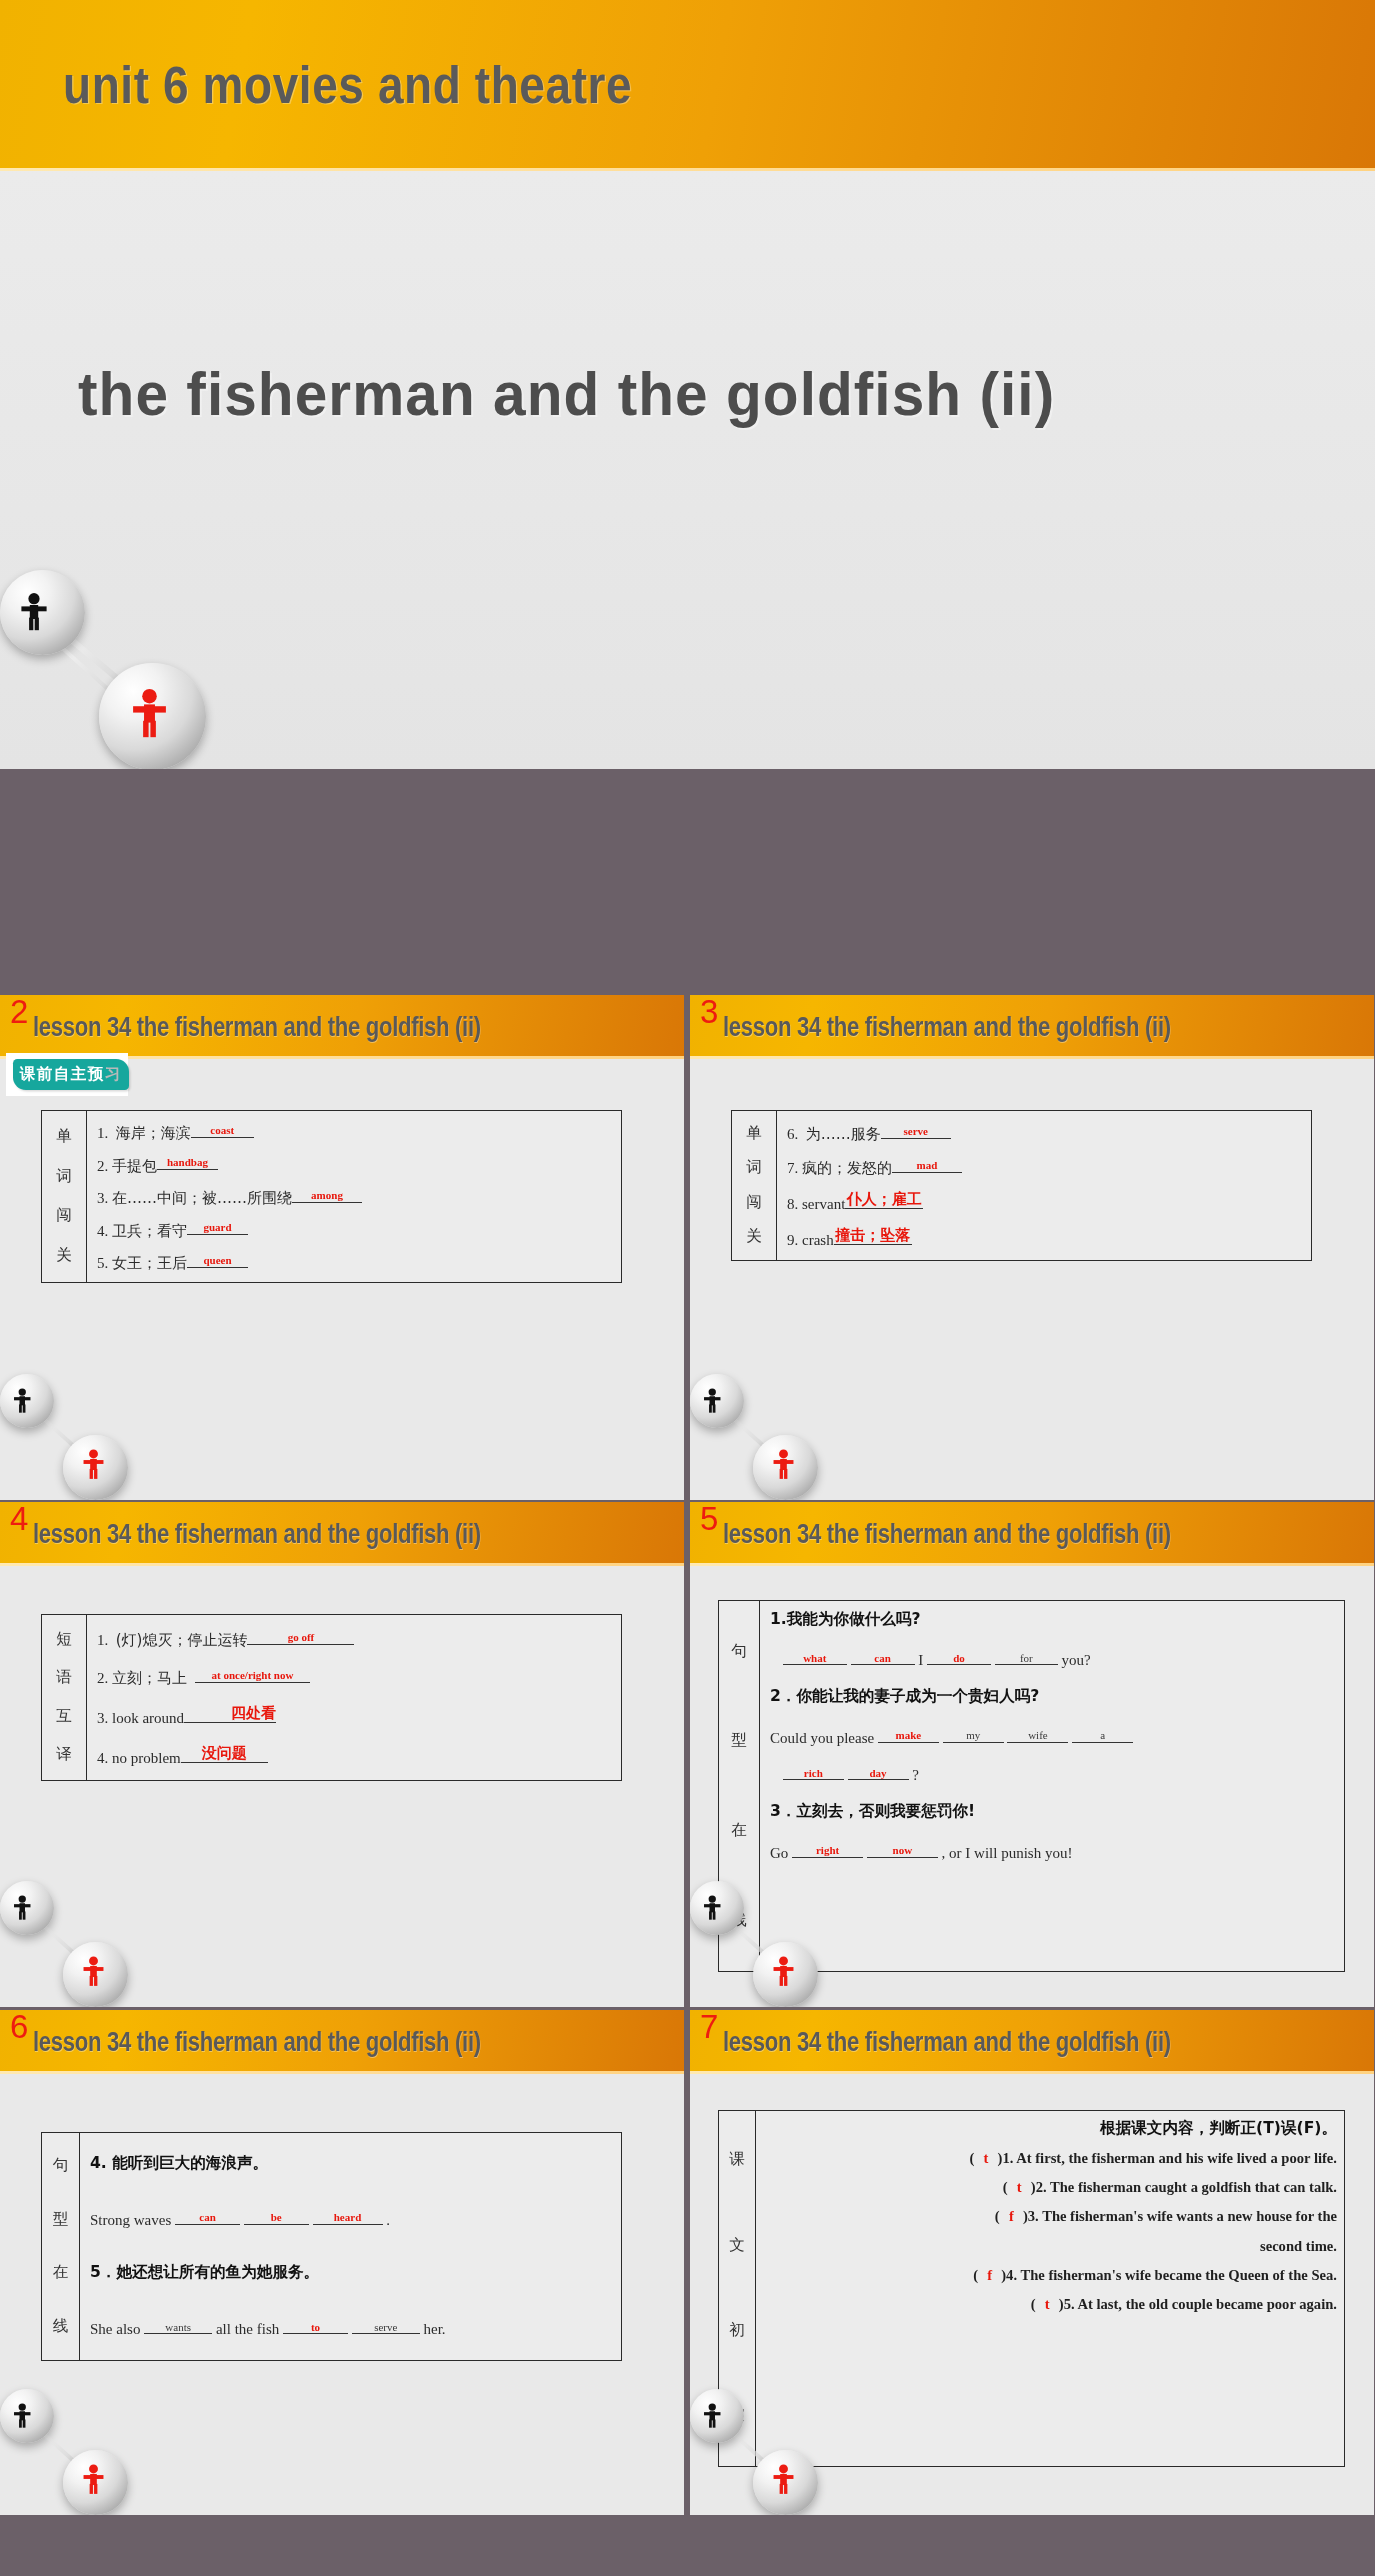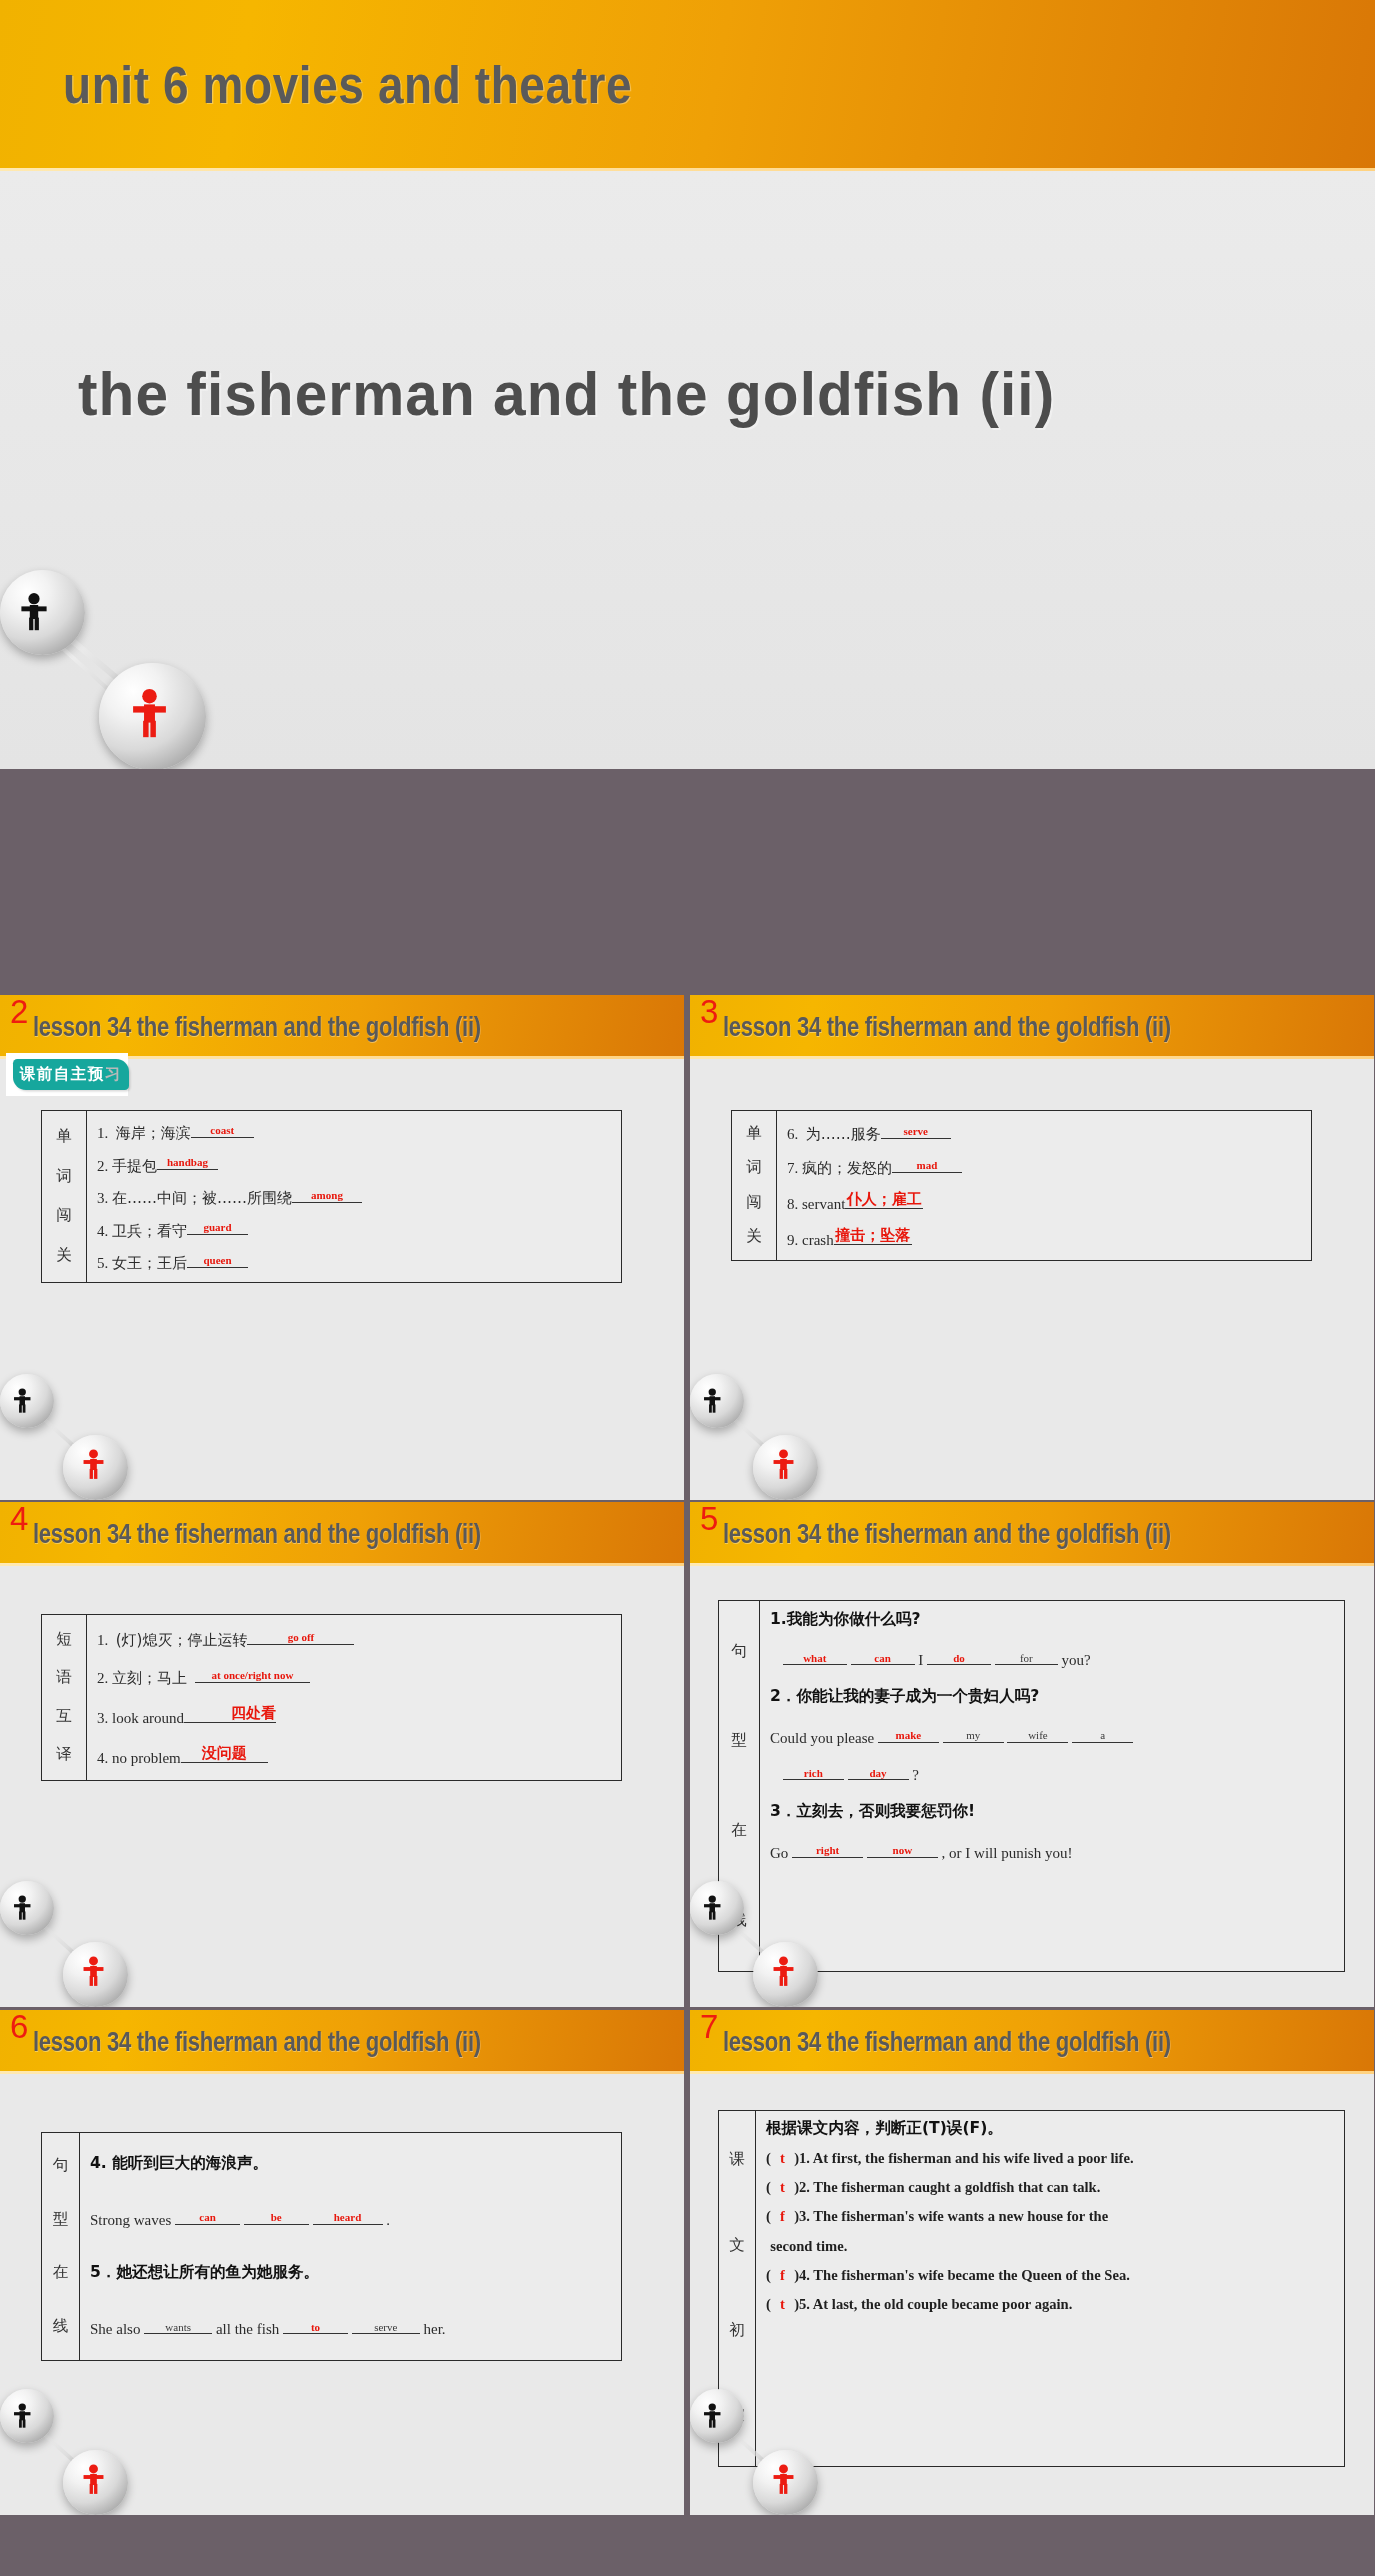--- a/index.html
+++ b/index.html
@@ -412,21 +412,21 @@
       </div>
     </div>
     <div class="body">
       <div class="tbl" style="left:28px;top:36px;width:625px;height:355px;">
         <div class="lab" style="width:36px;">
           <span>课</span>
           <span>文</span>
           <span>初</span>
           <span>探</span>
         </div>
-        <div class="cells" style="justify-content:flex-start;padding-top:7px;">
+        <div class="cells" style="justify-content:flex-start;padding-top:7px;text-align:right;">
           <div class="q7head">根据课文内容，判断正(T)误(F)。</div>
           <div class="tfline" style="margin:4.3px 0;">(<span class="tf">t</span><span>)1. At first, the fisherman and his wife lived a poor life.</span></div>
           <div class="tfline" style="margin:4.3px 0;">(<span class="tf">t</span><span>)2. The fisherman caught a goldfish that can talk.</span></div>
           <div class="tfline" style="margin:4.3px 0;">(<span class="tf">f</span><span>)3. The fisherman's wife wants a new house for the</span></div>
           <div class="tfline" style="margin:4.3px 0;padding-left:4.3px;"><span>second time.</span></div>
           <div class="tfline" style="margin:4.3px 0;">(<span class="tf">f</span><span>)4. The fisherman's wife became the Queen of the Sea.</span></div>
           <div class="tfline" style="margin:4.3px 0;">(<span class="tf">t</span><span>)5. At last, the old couple became poor again.</span></div>
         </div>
       </div>
 

